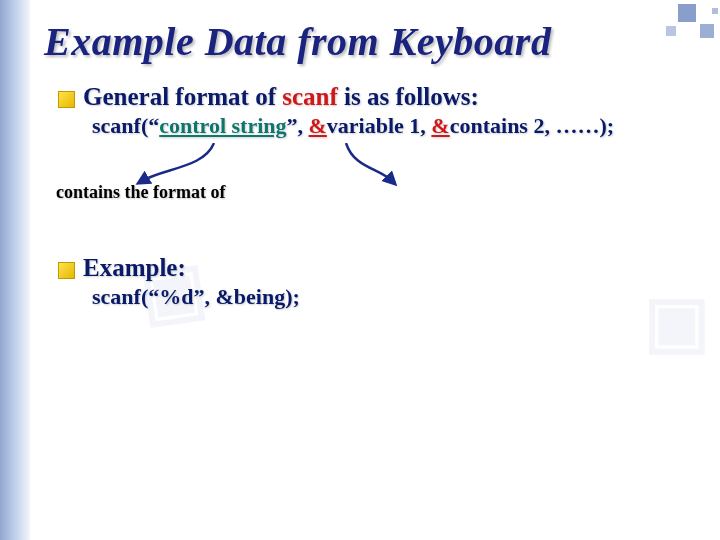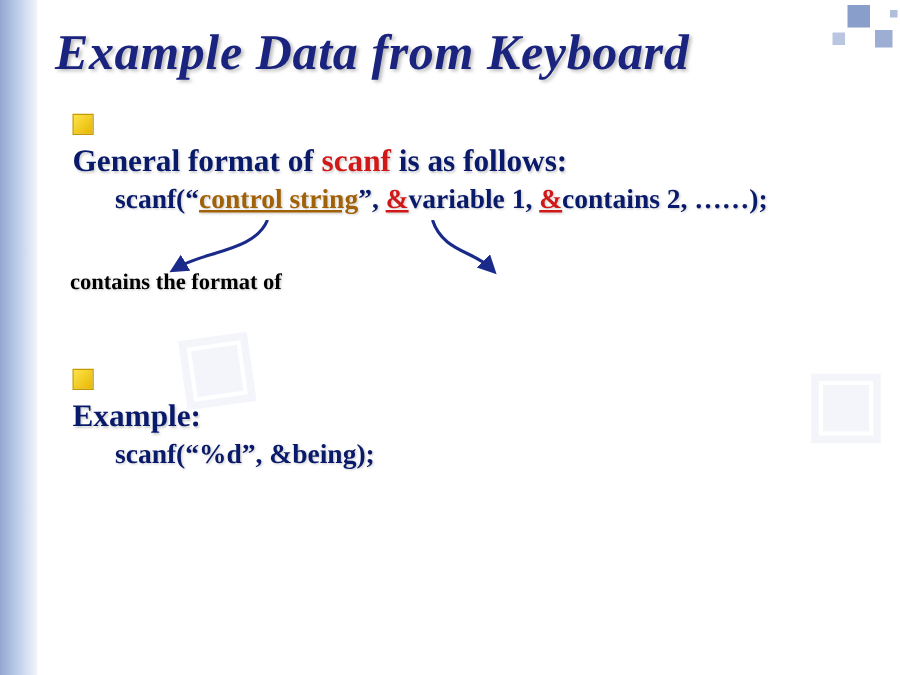--- a/index.html
+++ b/index.html
@@ -47,21 +47,20 @@
     text-shadow: 2px 2px 3px #bbb;
     margin: 4px 0 18px 0;
     letter-spacing: 0.5px;
   }
 
   .bullet-row {
     display: flex;
     align-items: flex-start;
     gap: 8px;
     margin: 6px 0 2px 14px;
-    flex-direction: column;
   }
   .bullet-icon {
     width: 15px;
     height: 15px;
     margin-top: 8px;
     background: linear-gradient(135deg, #ffe24a 0%, #e6b800 100%);
     border: 1px solid #c29a00;
     flex: none;
   }
   .bullet-text {
@@ -76,21 +75,21 @@
 
   .code-line {
     margin: 2px 0 0 48px;
     font-size: 22px;
     font-weight: bold;
     color: #0a1a6a;
     text-shadow: 1px 1px 2px #ccc;
     white-space: nowrap;
   }
   .code-line .ctrl {
-    color: #a16207;
+    color: #0f766e;
     text-decoration: underline;
   }
   .code-line .amp {
     color: #d11818;
     text-decoration: underline;
   }
   .dots {
     color: #0a1a6a;
   }
 

